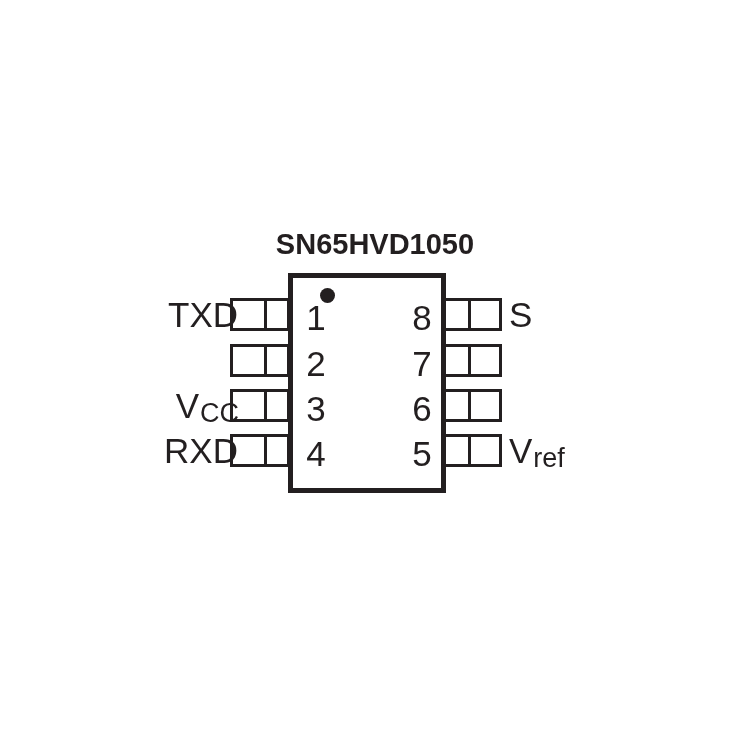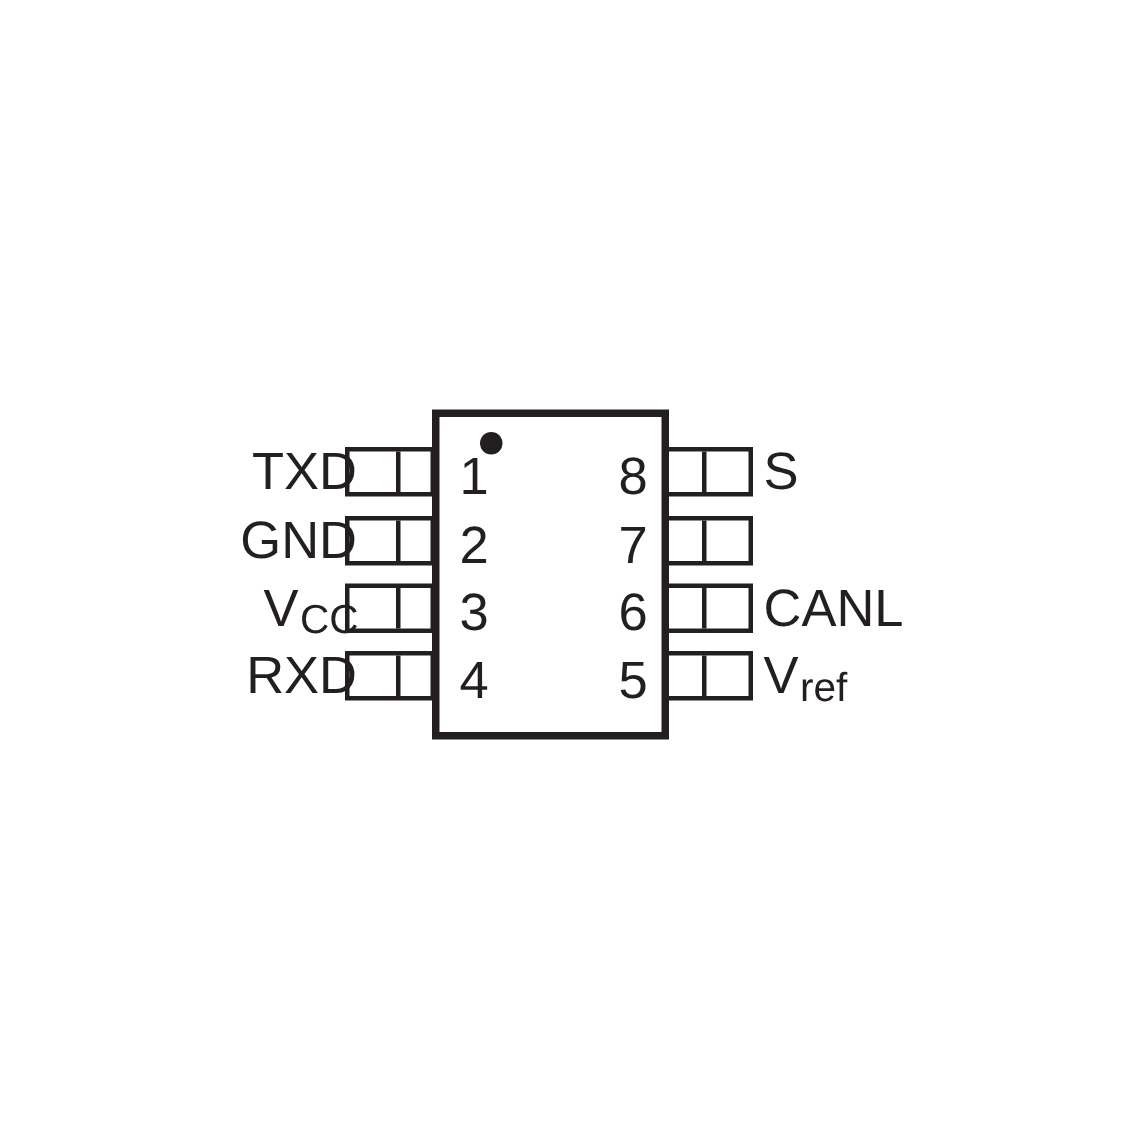--- a/index.html
+++ b/index.html
@@ -110,20 +110,21 @@
   .row-0 { top: 298px; }
   .row-1 { top: 344px; }
   .row-2 { top: 389px; }
   .row-3 { top: 434px; }
 </style>
 </head>
 <body>
 
 <div id="canvas">
 
+  <div class="chip-title">SN65HVD1050</div>
 
   <div class="pin-box left row-0">
       <div class="pin-divider"></div>
     </div>
   <div class="pin-box left row-1">
       <div class="pin-divider"></div>
     </div>
   <div class="pin-box left row-2">
       <div class="pin-divider"></div>
     </div>
@@ -155,39 +156,31 @@
 
   <div class="pin-number right row-0">8</div>
   <div class="pin-number right row-1">7</div>
   <div class="pin-number right row-2">6</div>
   <div class="pin-number right row-3">5</div>
 
   <div class="pin-label left row-0">
       <span>TXD</span>
       <sub class="pin-sub"></sub>
     </div>
-  <div class="pin-label left row-1">
-      <span>GND</span>
-      <sub class="pin-sub"></sub>
-    </div>
   <div class="pin-label left row-2">
       <span>V</span>
       <sub class="pin-sub">CC</sub>
     </div>
   <div class="pin-label left row-3">
       <span>RXD</span>
       <sub class="pin-sub"></sub>
     </div>
 
   <div class="pin-label right row-0">
       <span>S</span>
       <sub class="pin-sub"></sub>
     </div>
-  <div class="pin-label right row-2">
-      <span>CANL</span>
-      <sub class="pin-sub"></sub>
-    </div>
   <div class="pin-label right row-3">
       <span>V</span>
       <sub class="pin-sub">ref</sub>
     </div>
 
 </div>
 
 </body></html>

